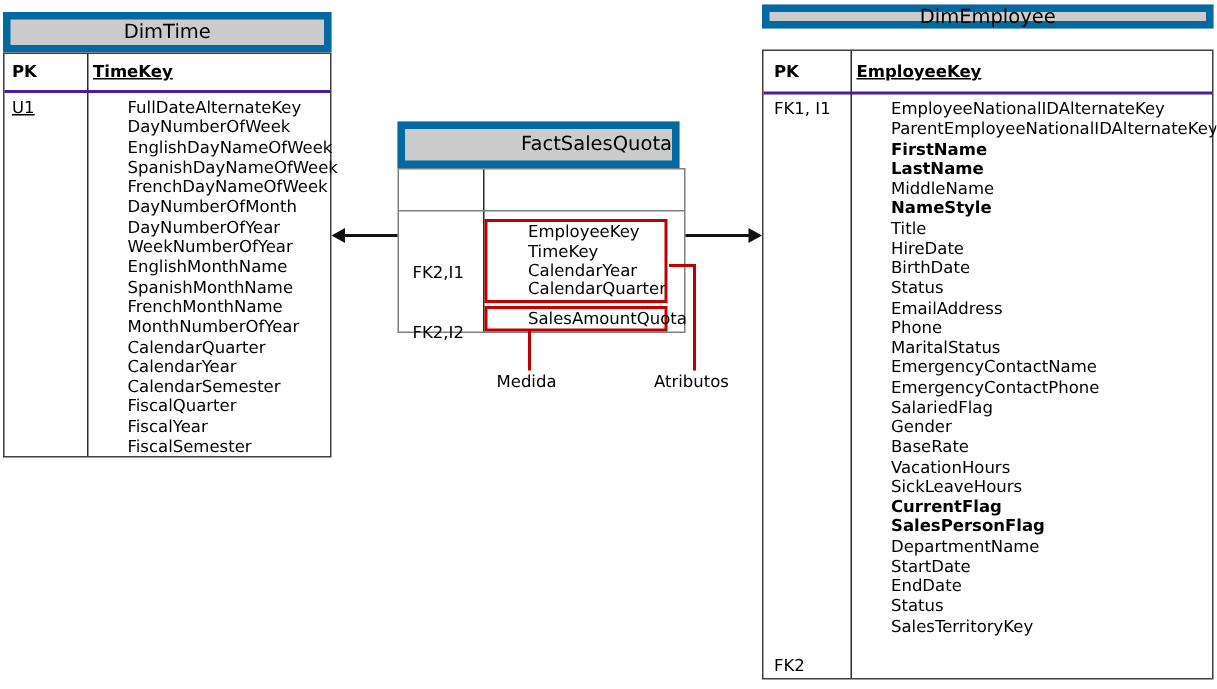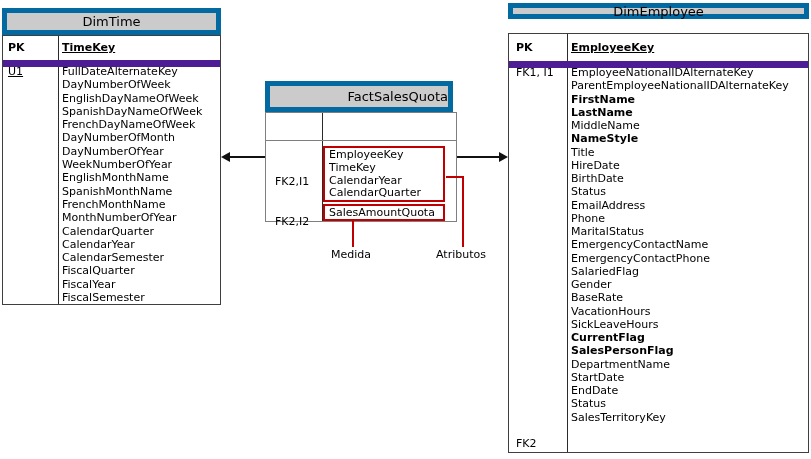--- a/index.html
+++ b/index.html
@@ -12,25 +12,25 @@
   .tbl-header{
     position:absolute;background:#cbcbcb;border:5px solid #0369a1;
     display:flex;align-items:center;justify-content:center;
     font-size:13px;box-sizing:border-box;
   }
   .tbl-body{
     position:absolute;background:#fff;border:1px solid #3f3f3f;box-sizing:border-box;
   }
   .tbl-body.gray{border-color:#7f7f7f;}
   .divider{position:absolute;width:1px;top:0;bottom:0;background:#2b2b2b;}
-  .pk-row{position:absolute;left:0;right:0;top:0;border-bottom:7px solid #4c1d95;}
+  .pk-row{position:absolute;left:0;right:0;top:0;border-bottom:2px solid #4c1d95;}
   .pk-label{position:absolute;font-size:11px;font-weight:bold;}
   .pk-field{position:absolute;font-size:11px;font-weight:bold;text-decoration:underline;}
   .keylbl{position:absolute;font-size:11px;white-space:pre;}
-  .fields{position:absolute;font-size:11px;white-space:nowrap;}
+  .fields{position:absolute;font-size:11px;white-space:nowrap;margin-left:23px;}
   .fld{height:13.3px;line-height:13.3px;}
   .dimemp .fld{height:13.25px;line-height:13.25px;}
   .b{font-weight:bold;}
   
   .empty-row{position:absolute;left:0;right:0;top:0;height:27px;border-bottom:1px solid #7f7f7f;}
   .redbox{position:absolute;border:2px solid #c00000;box-sizing:border-box;background:transparent;}
   .redbox .fields{position:static;padding:1px 0 0 4px;}
   .redbox .fld{height:12.8px;line-height:12.8px;}
   
   .arrow-line{position:absolute;height:2px;background:#111;}

